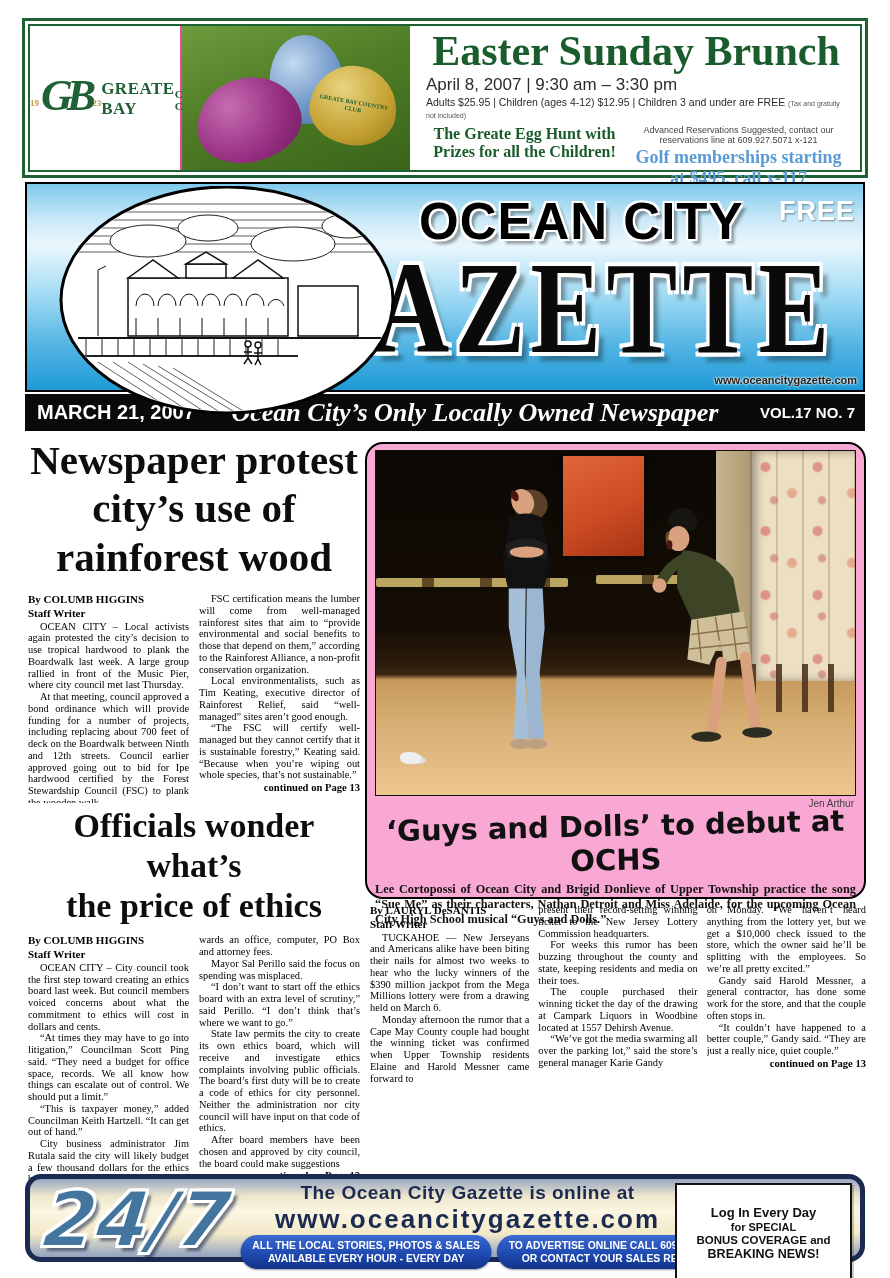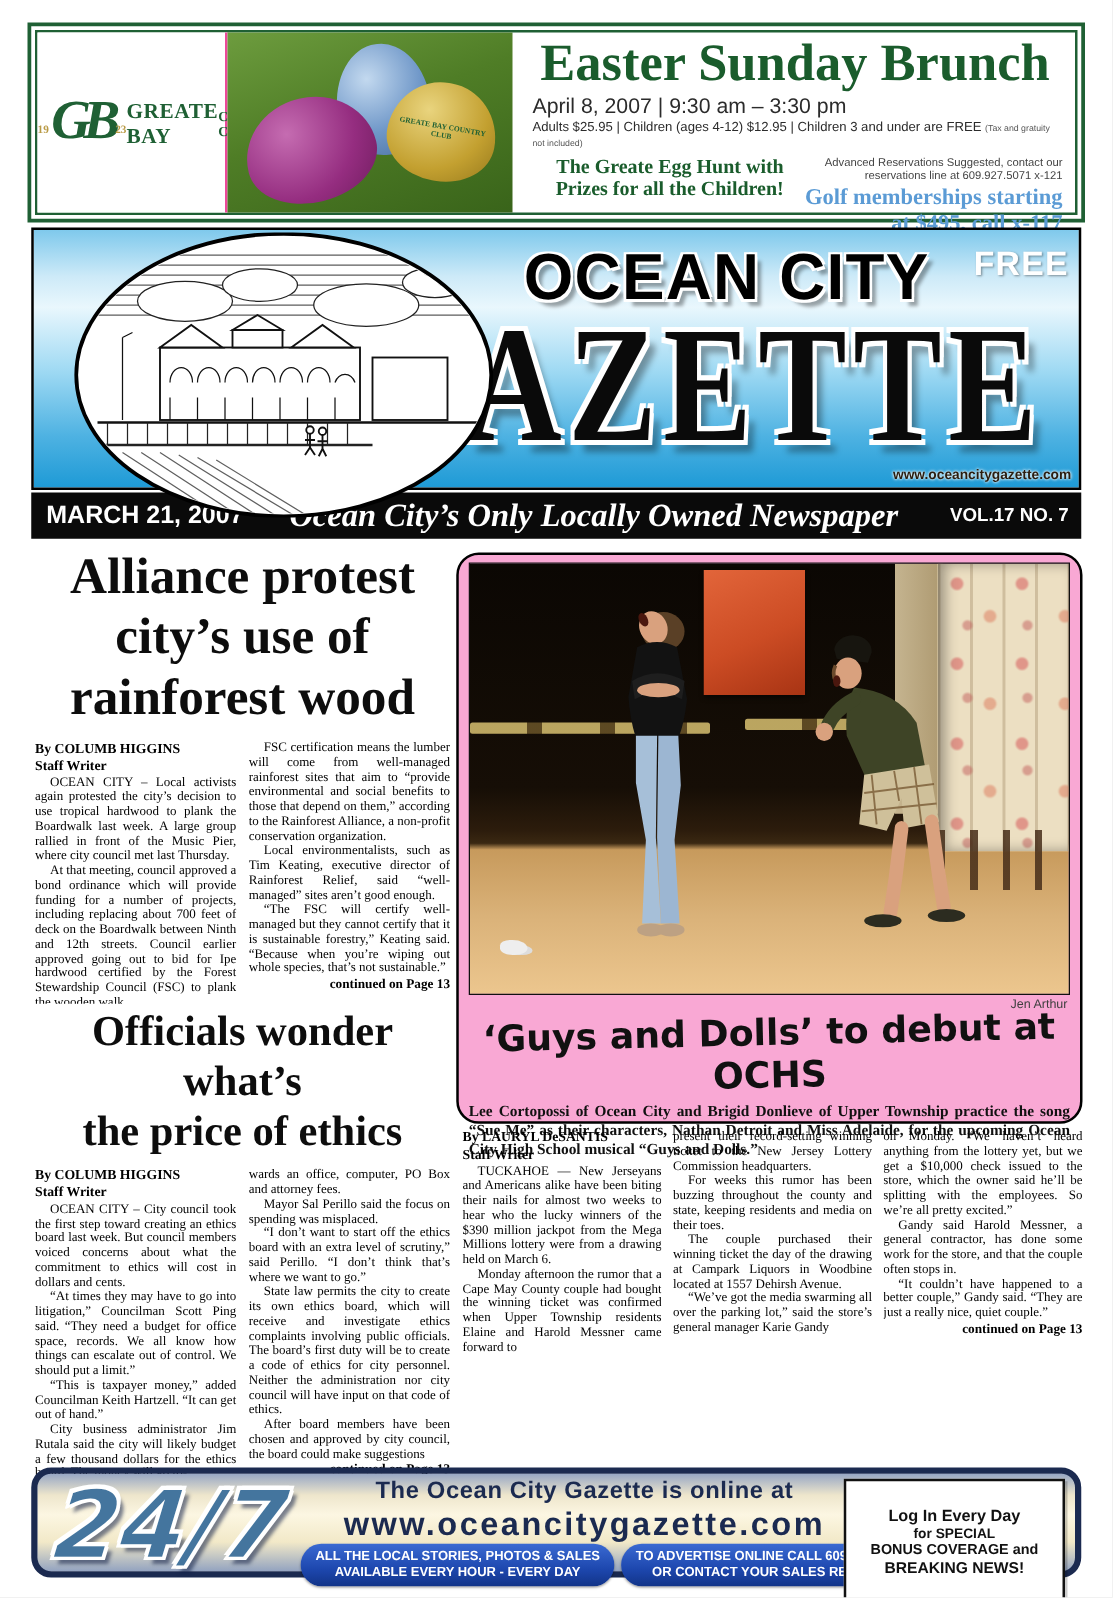--- a/index.html
+++ b/index.html
@@ -33,21 +33,21 @@
               background:radial-gradient(circle at 35% 30%, #e9d47e, #c3a030 60%, #95781c);
               display:flex; align-items:center; justify-content:center; }
   .egg-yellow span { font-size:6px; color:#1f6034; font-weight:bold; text-align:center; line-height:1.1;}
   .brunch-panel { flex:1; padding:4px 10px 2px 12px; text-align:center; }
   .brunch-title { font-size:42px; font-weight:bold; color:#1a5c2c; line-height:1.0; }
   .brunch-datetime { font-size:17px; color:#2b2b2b; text-align:left; margin:3px 0 1px 4px;
                      font-family:"Liberation Sans",sans-serif; }
   .brunch-pricing { font-size:10.5px; color:#2b2b2b; text-align:left; margin-left:4px;
                     font-family:"Liberation Sans",sans-serif; }
   .brunch-note { font-size:7px; color:#555; }
-  .brunch-row { display:flex; margin-top:5px; text-align:right; }
+  .brunch-row { display:flex; margin-top:5px; text-align:center; }
   .egg-hunt { width:205px; font-size:16px; font-weight:bold; color:#1a5c2c; line-height:1.1; }
   .resv-col { flex:1; }
   .resv { font-size:9px; color:#444; font-family:"Liberation Sans",sans-serif; }
   .golf { font-size:18px; font-weight:bold; color:#5b9bd5; margin-top:2px; }
   .ad-tagline { font-size:16px; font-style:italic; font-weight:bold; color:#1a5c2c; margin-top:4px; }
 
   
   .mast { position:absolute; left:25px; top:182px; width:840px; height:210px;
           border:2px solid #000;
           background:linear-gradient(180deg,#7fc9ec 0%,#cdeaf8 18%,#e9f7fd 30%,#9ed9f3 55%,#4eb2e2 80%,#1e9ad6 100%); }
@@ -251,21 +251,21 @@
           <path d="M190 161 V172 M186 166 H194 M190 172 L186 178 M190 172 L194 178"></path>
         <circle cx="200" cy="159" r="3" fill="#fff"></circle>
           <path d="M200 162 V173 M196 167 H204 M200 173 L197 179 M200 173 L203 179"></path>
       </g>
       <path d="M40 84 V150 M40 84 L48 80" stroke="#111"></path>
     </g>
   </svg>
 
   <div class="story1">
     <div class="headline">
-      <div>Alliance protest</div>
+      <div>Newspaper protest</div>
       <div>city’s use of</div>
       <div>rainforest wood</div>
     </div>
     <div class="cols">
       <div class="col">
         <p class="byline">By COLUMB HIGGINS</p>
         <p class="byline">Staff Writer</p>
         <p class="bp">OCEAN CITY – Local activists again protested the city’s decision to use tropical hardwood to plank the Boardwalk last week. A large group rallied in front of the Music Pier, where city council met last Thursday.</p>
         <p class="bp">At that meeting, council approved a bond ordinance which will provide funding for a number of projects, including replacing about 700 feet of deck on the Boardwalk between Ninth and 12th streets. Council earlier approved going out to bid for Ipe hardwood certified by the Forest Stewardship Council (FSC) to plank the wooden walk.</p>
       </div>

